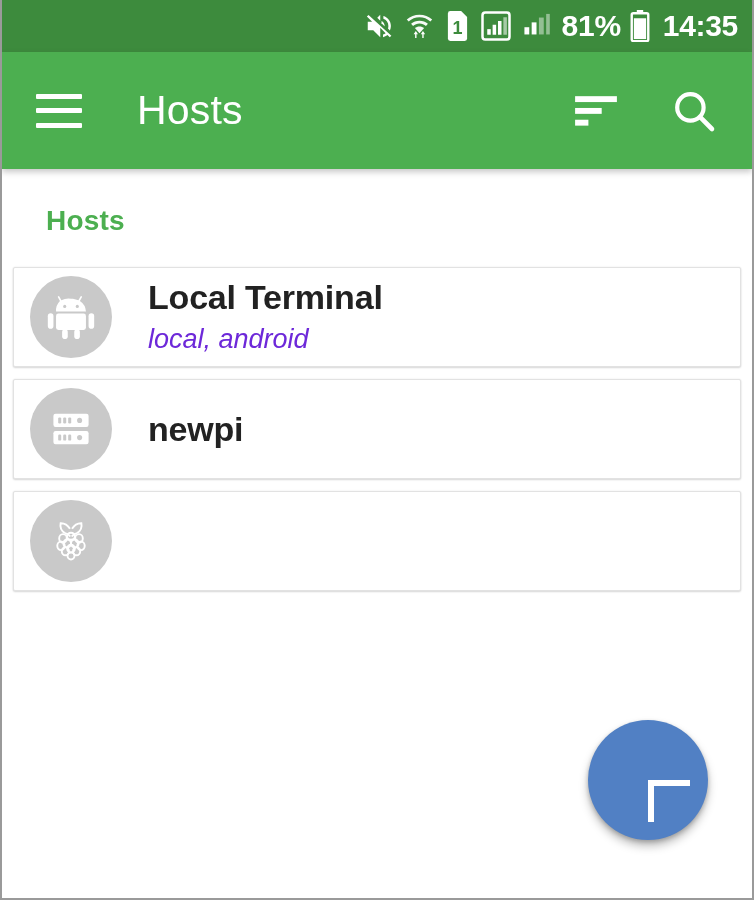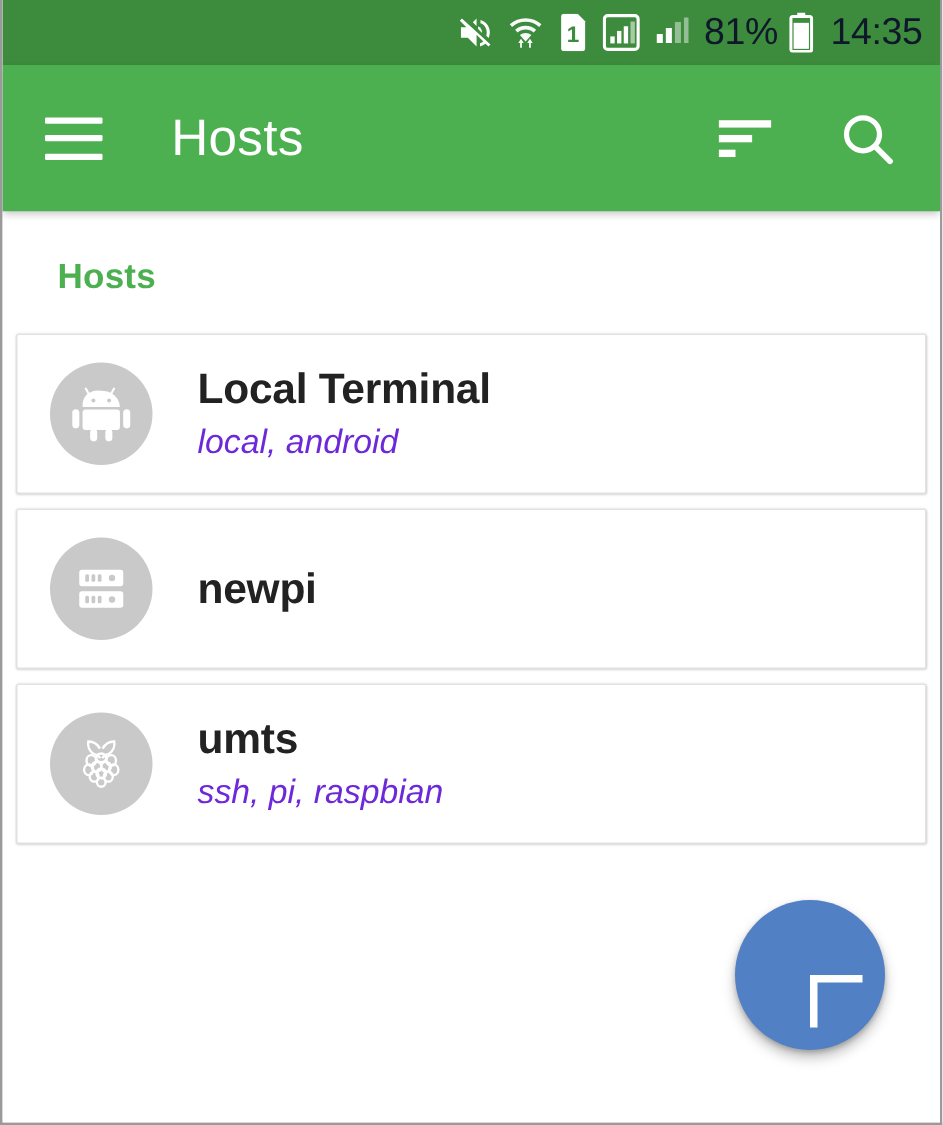--- a/index.html
+++ b/index.html
@@ -28,23 +28,23 @@
     height: 52px;
     background: #3d8b3d;
     display: flex;
     align-items: center;
     justify-content: flex-end;
     padding-right: 14px;
     gap: 11px;
   }
   .status-bar svg { display: block; }
   .status-text {
-    color: #0f172a;
+    color: #ffffff;
     font-size: 30px;
-    font-weight: 400;
+    font-weight: 700;
     letter-spacing: -0.3px;
     line-height: 1;
   }
   .status-pct { margin-right: -2px; }
   .status-clock { margin-left: 2px; }
 
   
   .app-bar {
     position: relative;
     height: 117px;
@@ -91,25 +91,25 @@
     font-weight: 700;
     padding: 36px 0 30px 33px;
     letter-spacing: 0.2px;
   }
 
   .card {
     background: #ffffff;
     border: 1px solid #e2e2e2;
     border-radius: 2px;
     box-shadow: 0 1px 2px rgba(0,0,0,0.14), 0 0 2px rgba(0,0,0,0.08);
-    height: 128px;
+    height: 100px;
     margin-bottom: 12px;
     display: flex;
     align-items: center;
-    padding-left: 26px;
+    padding-left: 16px;
     cursor: pointer;
   }
 
   .avatar {
     width: 82px;
     height: 82px;
     border-radius: 50%;
     background: #c9c9c9;
     flex: 0 0 auto;
     display: flex;
@@ -312,24 +312,20 @@
               <ellipse cx="10.3" cy="13.1" rx="1.7" ry="1.75"></ellipse>
               <ellipse cx="13.7" cy="13.1" rx="1.7" ry="1.75"></ellipse>
               <ellipse cx="9.5" cy="16.55" rx="1.6" ry="1.8"></ellipse>
               <ellipse cx="14.5" cy="16.55" rx="1.6" ry="1.8"></ellipse>
               <ellipse cx="12" cy="15.4" rx="1.7" ry="1.75"></ellipse>
               <ellipse cx="12" cy="18.6" rx="1.55" ry="1.6"></ellipse>
             </g>
           </svg>
         </span>
       </div>
-      <div class="card-text">
-        <div class="card-title">umts</div>
-        <div class="card-sub">ssh, pi, raspbian</div>
-      </div>
     </div>
 
     <div class="fab">
       <span>
         <span class="plus-h"></span>
         <span class="plus-v"></span>
       </span>
     </div>
 
   </div>

